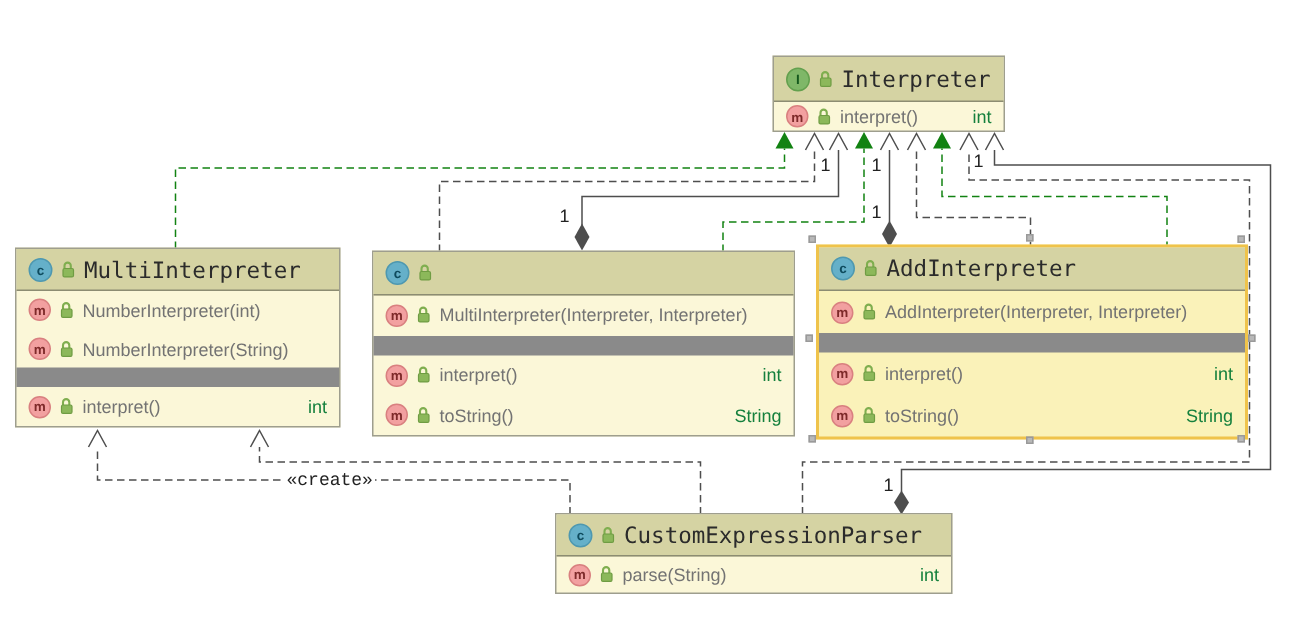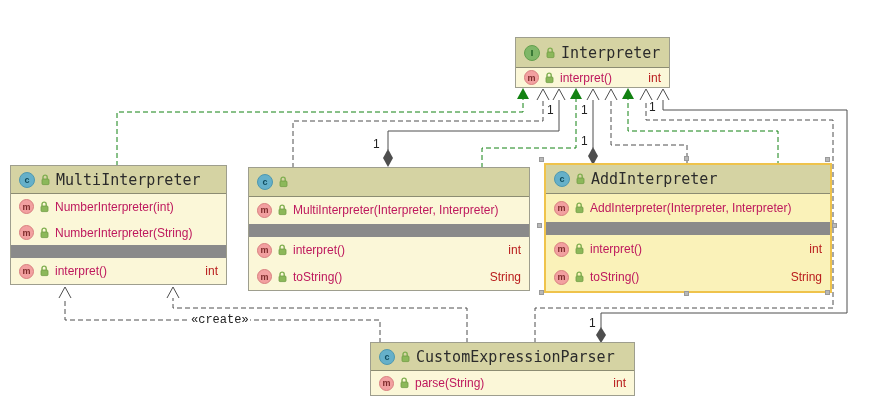--- a/index.html
+++ b/index.html
@@ -6,22 +6,22 @@
   #canvas{position:relative;width:876px;height:417px;background:#ffffff;overflow:hidden;
           font-family:"Liberation Sans",sans-serif;}
   #edges{position:absolute;left:0;top:0;z-index:1;}
   .uml-node{position:absolute;z-index:2;background:#FBF7D8;border:1px solid #9E9E8E;
             box-sizing:border-box;display:flex;flex-direction:column;}
   .uml-node.selected{border:2px solid #EFC34B;background:#FAF2B9;}
   .hdr{display:flex;align-items:center;gap:5px;padding:0 8px;background:#D5D3A3;
        border-bottom:1px solid #8C8C72;flex:0 0 auto;}
   .title{font-family:"DejaVu Sans Mono",monospace;font-size:15px;color:#2b2b2b;white-space:nowrap;text-align:center;}
   .row{display:flex;align-items:center;gap:5px;padding:0 8px;flex:1 1 auto;min-height:0;}
-  .mname{font-size:12px;color:#be185d;white-space:nowrap;}
-  .mtype{font-size:12px;color:#b91c1c;margin-left:auto;white-space:nowrap;}
+  .mname{font-size:12px;color:#737373;white-space:nowrap;}
+  .mtype{font-size:12px;color:#15803d;margin-left:auto;white-space:nowrap;}
   .sep{flex:0 0 13px;background:#8A8A8A;}
   .circ{width:14px;height:14px;border-radius:50%;display:flex;align-items:center;justify-content:center;
         font-size:9px;font-weight:bold;flex:0 0 auto;}
   .circ.cls{background:#65B0C9;border:1px solid #4E98B0;color:#0E4B5E;}
   .circ.iface{background:#7FB768;border:1px solid #63A04E;color:#14581D;}
   .circ.meth{width:13px;height:13px;background:#F2A0A0;border:1px solid #D98080;color:#7E2A2A;}
   .lock{flex:0 0 auto;display:inline-flex;}
   .edge-label{position:absolute;z-index:3;font-size:12px;color:#222;background:#fff;
               line-height:12px;padding:0 1px;}
   .handle{position:absolute;z-index:4;width:5px;height:5px;background:#B8B8B8;border:1px solid #9a9a9a;box-sizing:border-box;}

